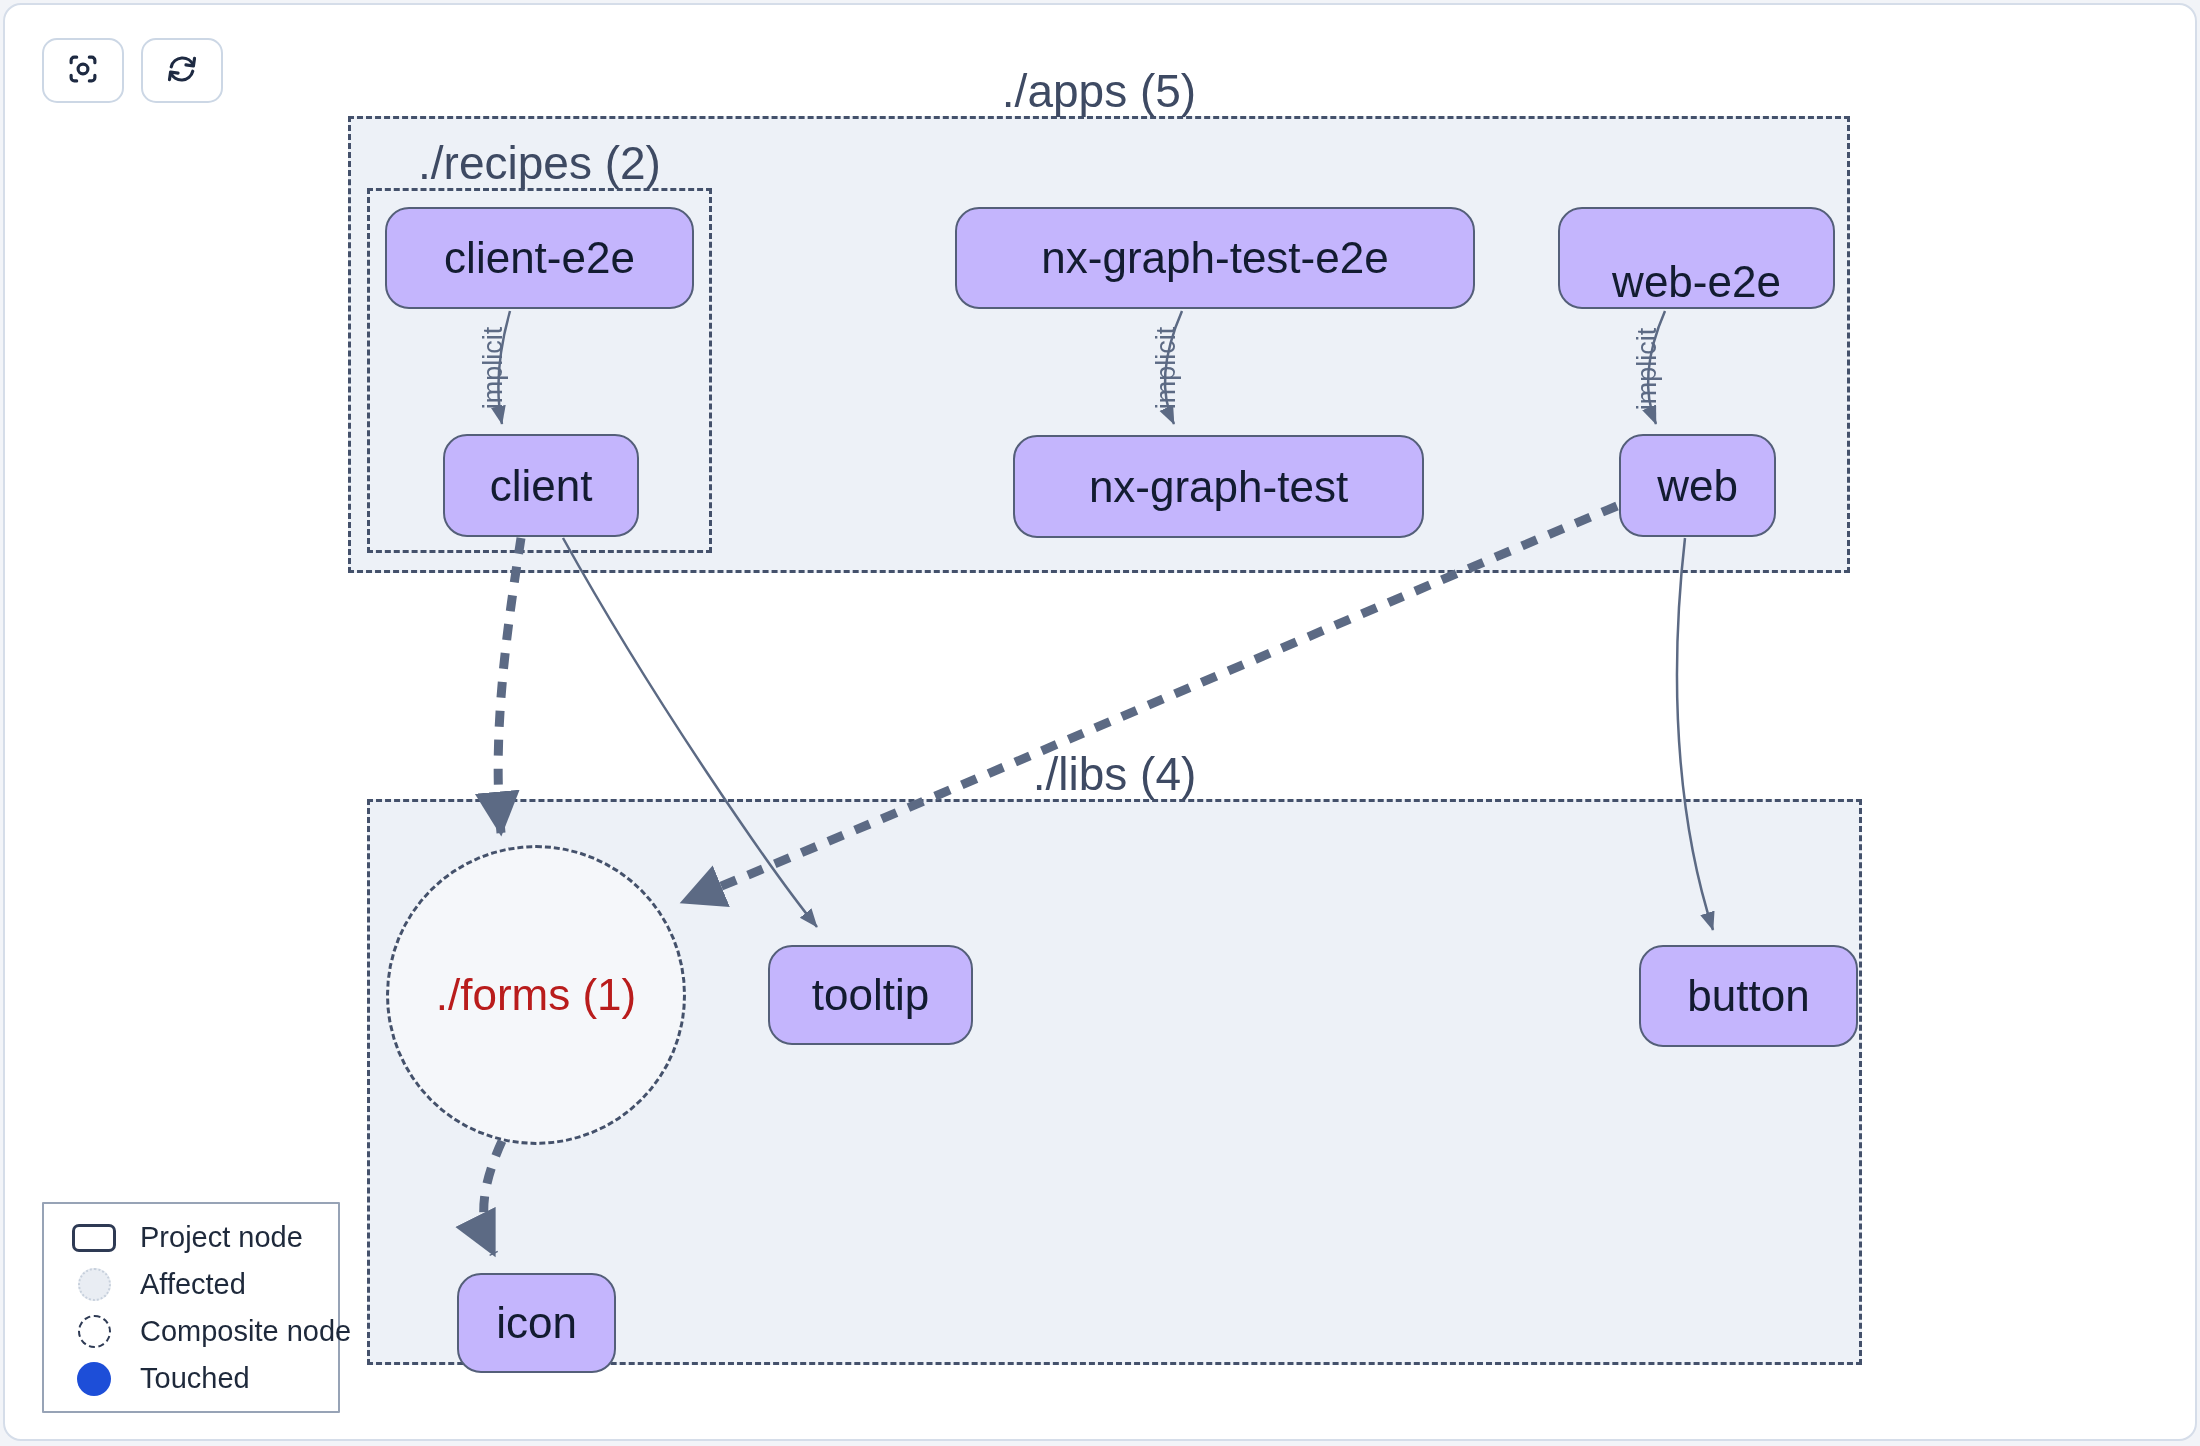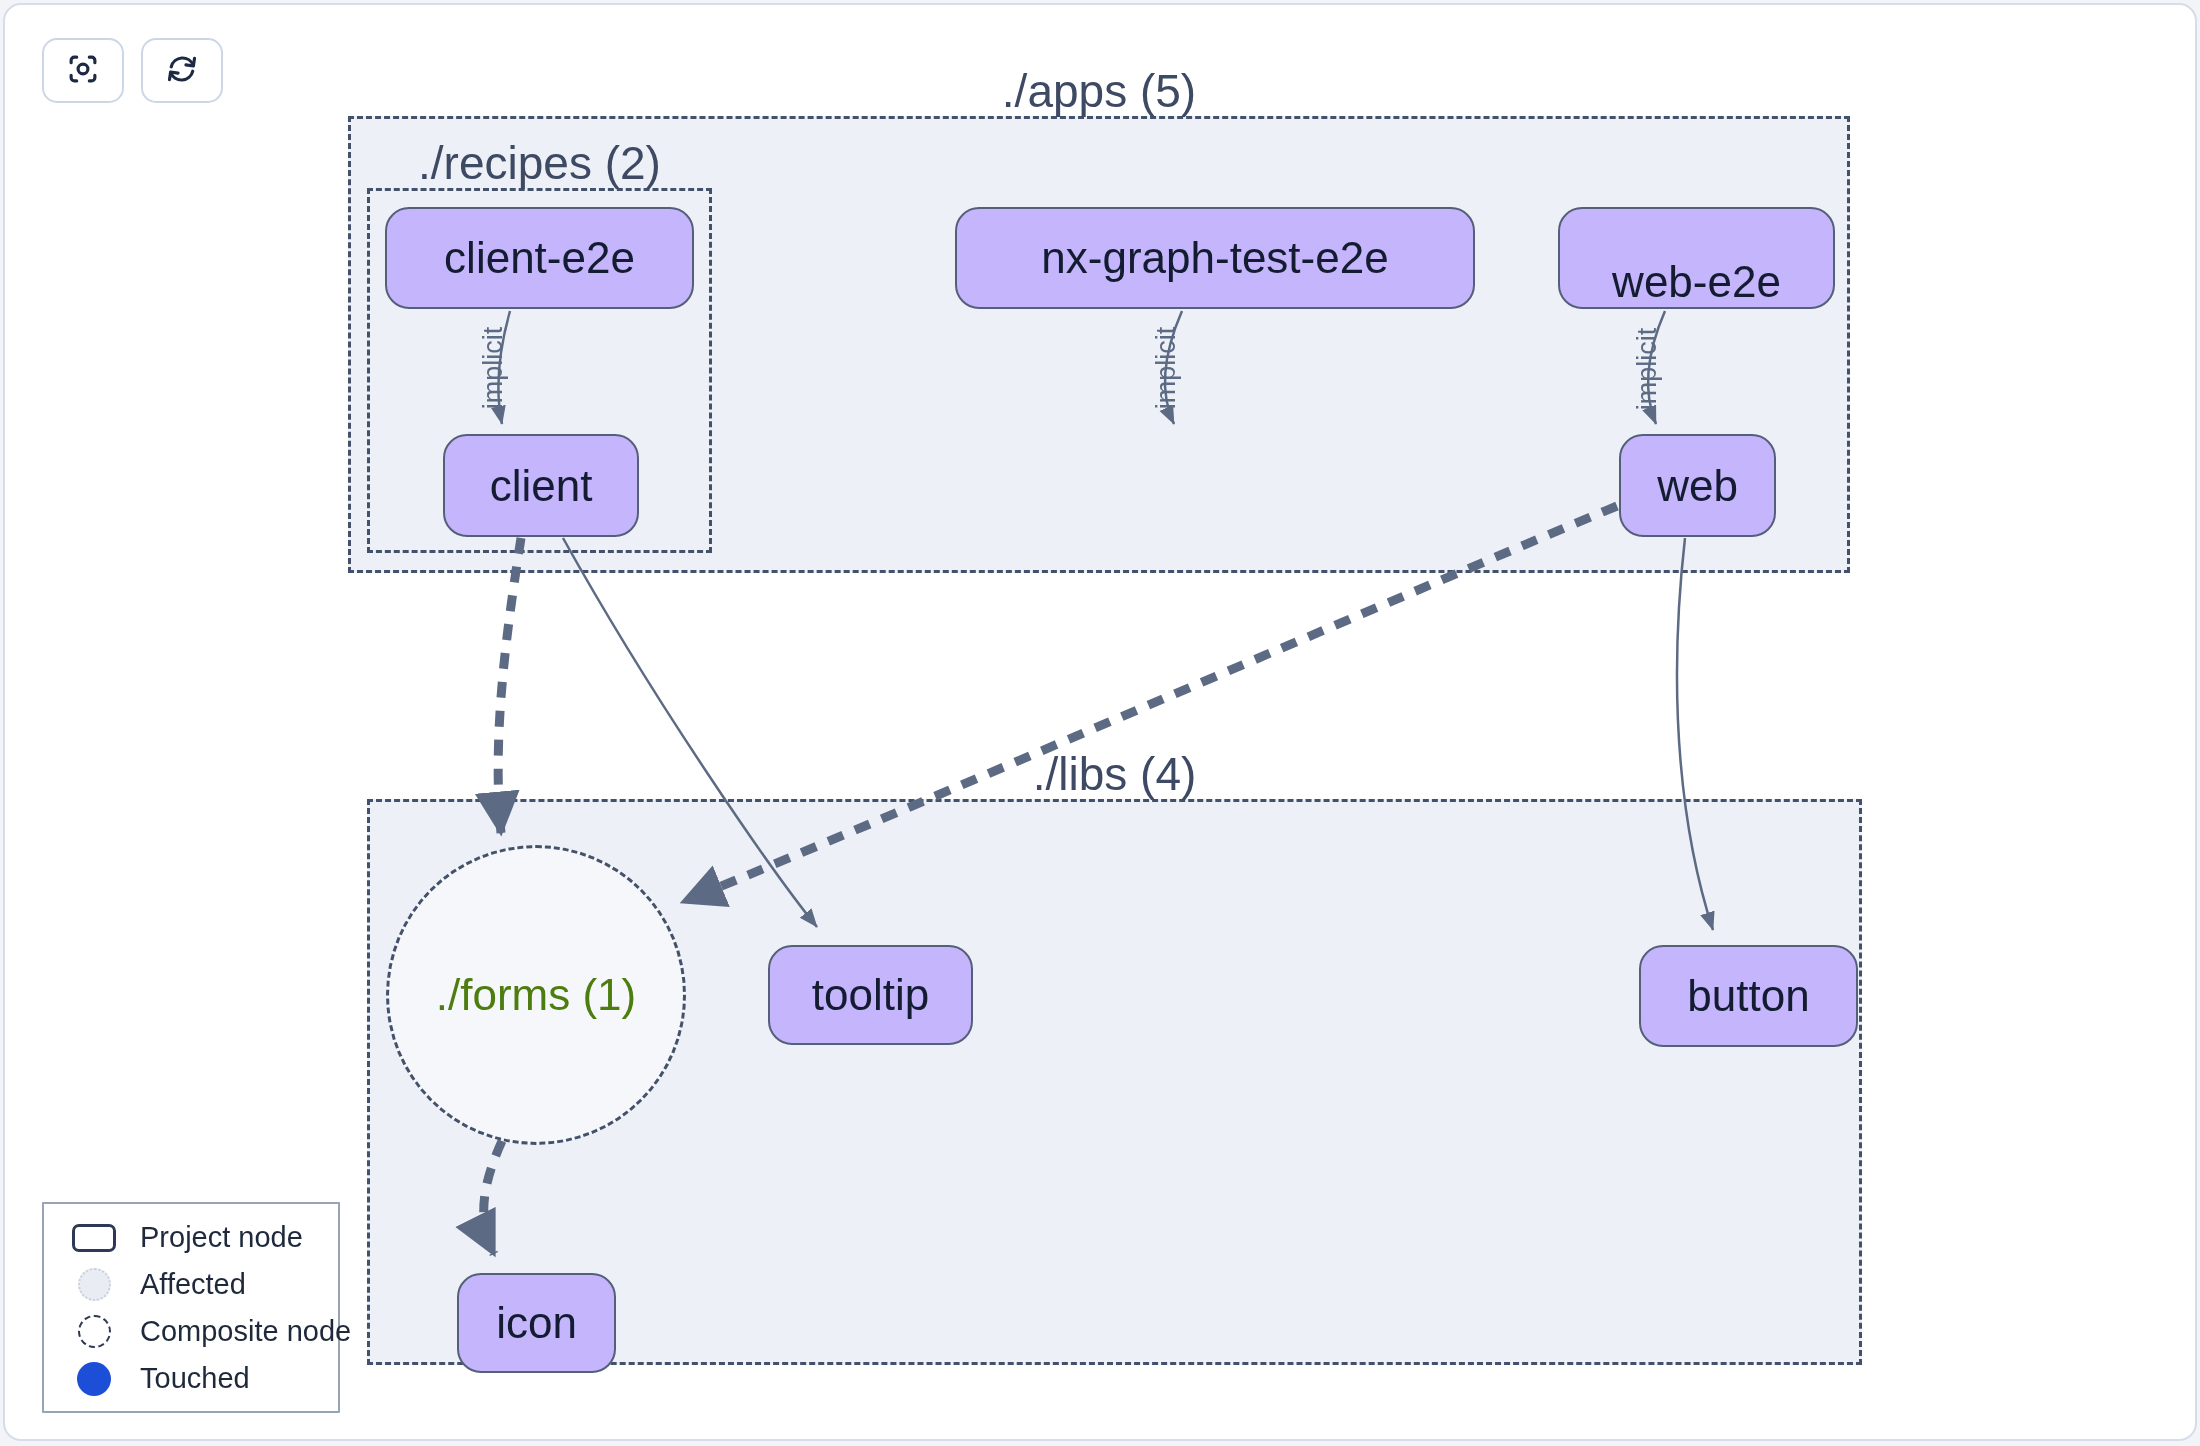--- a/index.html
+++ b/index.html
@@ -6,21 +6,21 @@
   .stage{position:relative;width:2200px;height:1446px;font-family:"Liberation Sans","DejaVu Sans",sans-serif;}
   .card{position:absolute;left:3px;top:3px;right:3px;bottom:5px;background:#ffffff;
         border:2px solid #d5dde9;border-radius:18px;overflow:hidden;}
 
   
   .group{position:absolute;background:#edf1f7;border:3px dashed #44516b;box-sizing:border-box;}
   .group-label{position:absolute;left:0;top:-56px;width:100%;height:56px;line-height:56px;
                text-align:center;font-size:46px;color:#3e4a63;white-space:nowrap;}
   .composite{position:absolute;border-radius:50%;background:#f5f7fa;border:3px dashed #44516b;
              box-sizing:border-box;display:flex;align-items:center;justify-content:center;
-             font-size:44px;color:#4d7c0f;}
+             font-size:44px;color:#b91c1c;}
 
   
   .node{position:absolute;background:#c4b5fd;border:2.5px solid #545f79;border-radius:24px;
         box-sizing:border-box;display:flex;align-items:center;justify-content:center;
         font-size:44px;font-weight:500;color:#131c31;white-space:nowrap;}
 
   
   svg.edges{position:absolute;left:0;top:0;width:2200px;height:1446px;pointer-events:none;}
   .edge-thin{fill:none;stroke:#5c6a84;stroke-width:2.5;}
   .edge-thick{fill:none;stroke:#5c6a84;stroke-width:9;stroke-dasharray:16 13;}
@@ -87,20 +87,23 @@
 
     <div class="node" style="left:380px;top:202px;width:309px;height:102px;">
       <span>client-e2e</span>
     </div>
     <div class="node" style="left:438px;top:429px;width:196px;height:103px;">
       <span>client</span>
     </div>
     <div class="node" style="left:950px;top:202px;width:520px;height:102px;">
       <span>nx-graph-test-e2e</span>
     </div>
+    <div class="node" style="left:1008px;top:430px;width:411px;height:103px;">
+      <span>nx-graph-test</span>
+    </div>
     <div class="node" style="left:1553px;top:202px;width:277px;height:102px;align-items:flex-end;">
       <span>web-e2e</span>
     </div>
     <div class="node" style="left:1614px;top:429px;width:157px;height:103px;">
       <span>web</span>
     </div>
     <div class="node" style="left:763px;top:940px;width:205px;height:100px;text-align:right;">
       <span>tooltip</span>
     </div>
     <div class="node" style="left:1622px;top:940px;width:219px;height:102px;margin-left:12px;">

